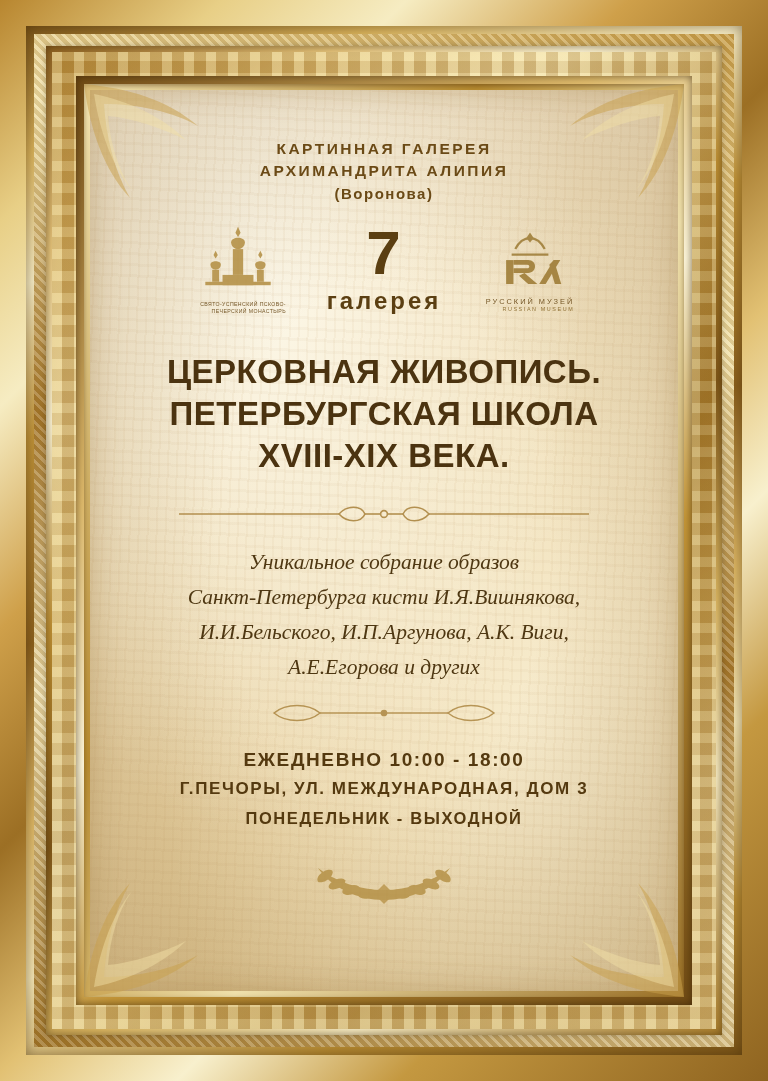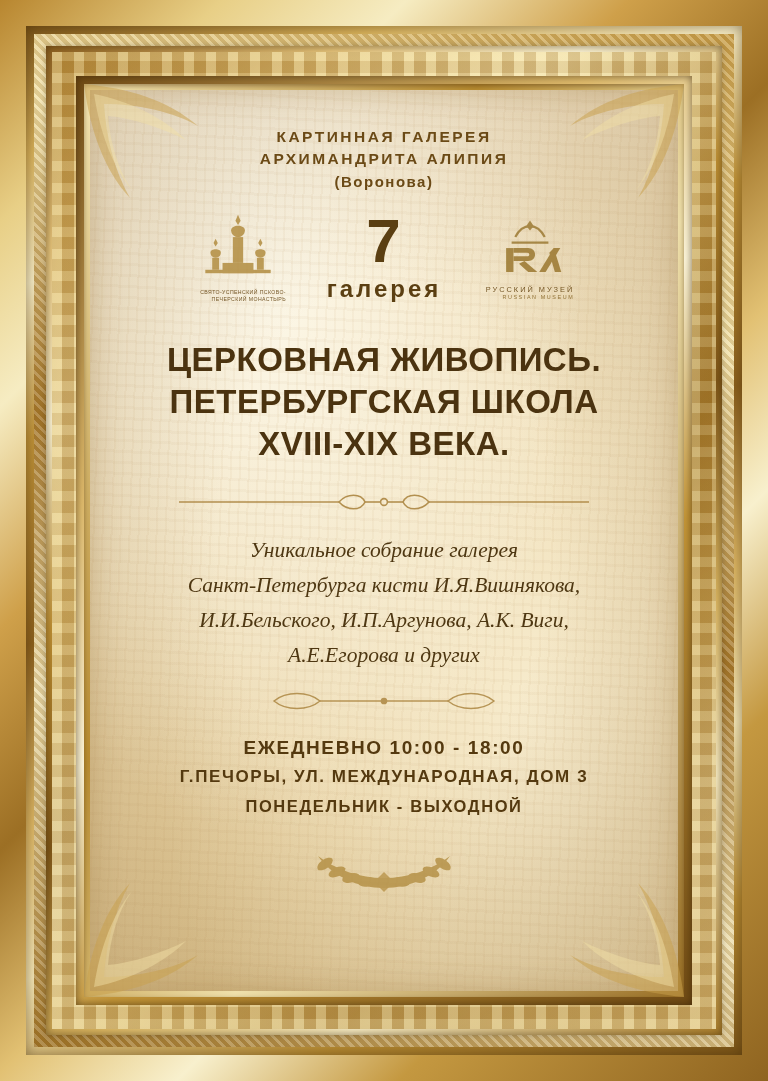--- a/index.html
+++ b/index.html
@@ -108,21 +108,21 @@
   }
   .corner.tl { top: 78px; left: 78px; }
   .corner.tr { top: 78px; right: 78px; transform: scaleX(-1); }
   .corner.bl { bottom: 78px; left: 78px; transform: scaleY(-1); }
   .corner.br { bottom: 78px; right: 78px; transform: scale(-1,-1); }
 
   
   .content {
     position: absolute;
     inset: 90px;
-    padding: 24px 52px 0;
+    padding: 36px 52px 0;
     box-sizing: border-box;
     text-align: center;
     color: #4a3310;
     z-index: 4;
   }
 
   .gallery-line {
     font-family: "Liberation Sans", sans-serif;
     font-weight: 700;
     letter-spacing: 2.5px;
@@ -356,21 +356,21 @@
         <path d="M260 11 H420"></path>
         <path d="M170 11 c8-9 22-9 26 0 c-4 9-18 9-26 0z"></path>
         <path d="M260 11 c-8-9-22-9-26 0 c4 9 18 9 26 0z"></path>
         <circle cx="215" cy="11" r="3.4"></circle>
         <path d="M196 11 h16"></path>
         <path d="M218 11 h16"></path>
       </g>
     </svg>
 
     <div class="desc">
-      <div>Уникальное собрание галерея</div>
+      <div>Уникальное собрание образов</div>
       <div>Санкт-Петербурга кисти И.Я.Вишнякова,</div>
       <div>И.И.Бельского, И.П.Аргунова, А.К. Виги,</div>
       <div>А.Е.Егорова и других</div>
     </div>
 
     <svg class="divider2" viewBox="0 0 300 20">
       <g stroke="#a8813a" stroke-width="1.5" fill="none">
         <path d="M40 10 c12-10 34-10 46 0 c-12 10-34 10-46 0z"></path>
         <path d="M260 10 c-12-10-34-10-46 0 c12 10 34 10 46 0z"></path>
         <path d="M86 10 H150"></path>

